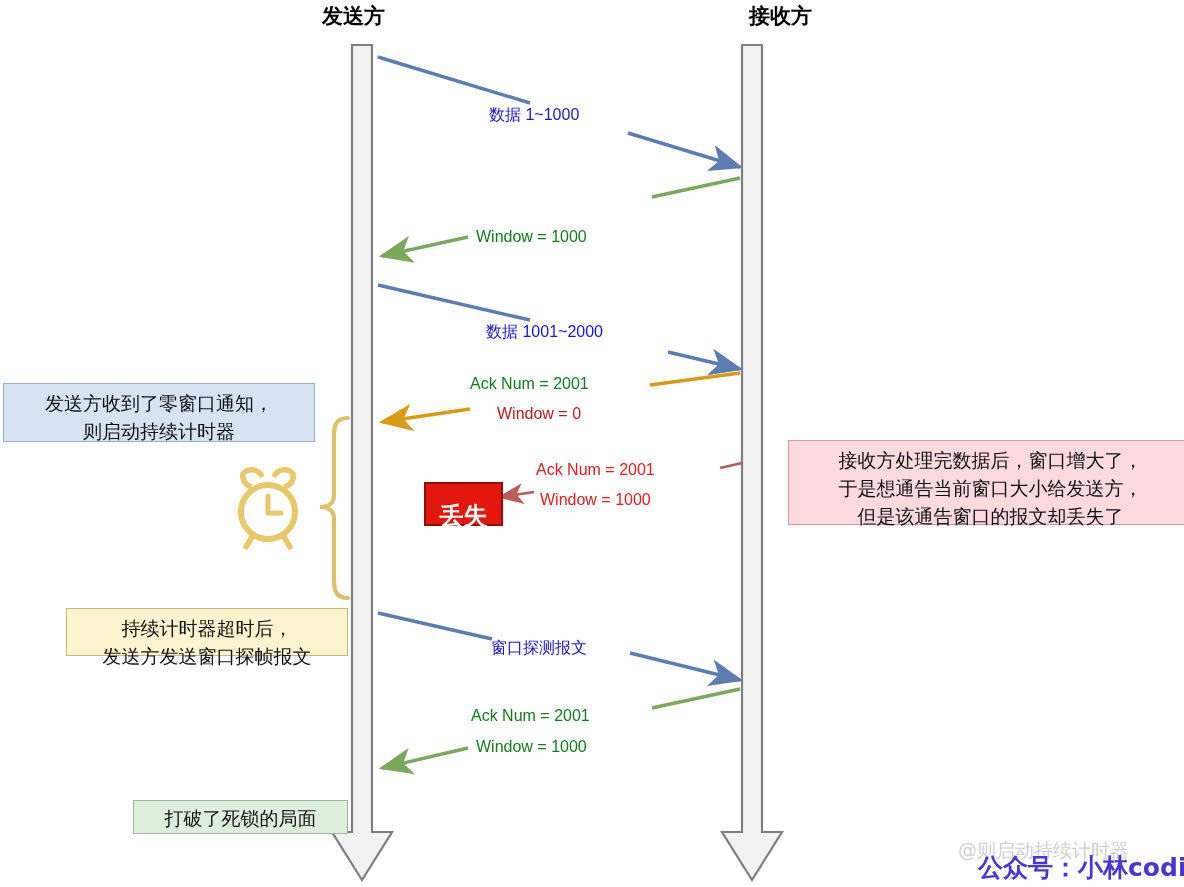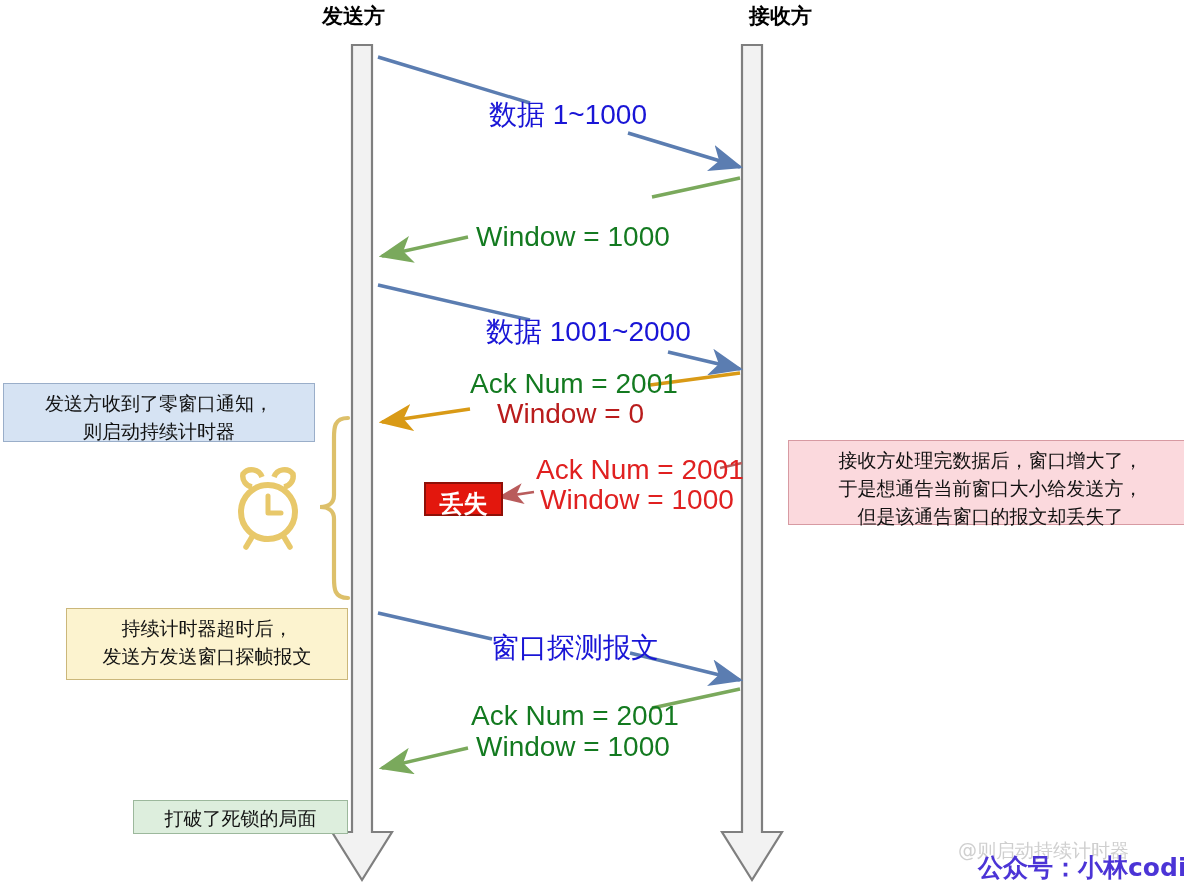--- a/index.html
+++ b/index.html
@@ -27,21 +27,21 @@
     position: absolute;
     font-size: 21px;
     font-weight: bold;
     color: #000000;
     white-space: nowrap;
     letter-spacing: 0px;
   }
   .msg-label {
     position: absolute;
     white-space: nowrap;
-    font-size: 28px;
+    font-size: 16px;
     line-height: 30px;
     text-align: center;
   }
   .blue-label { color: #1915d6; }
   .green-label { color: #137a20; }
   .orange-label { color: #b91c1c; }
   .red-label { color: #e02020; }
 
   .note {
     position: absolute;
@@ -74,21 +74,21 @@
     position: absolute;
     box-sizing: border-box;
     background: #e3170d;
     border: 2px solid #8f1008;
     color: #ffffff;
     font-family: "DejaVu Sans", "Liberation Sans", sans-serif;
     font-size: 24px;
     font-weight: bold;
     text-align: center;
     line-height: 1;
-    padding: 8px 10px;
+    padding: 20px 10px;
     white-space: nowrap;
   }
   .watermark {
     position: absolute;
     white-space: nowrap;
     font-family: "DejaVu Sans", "Liberation Sans", sans-serif;
   }
   .wm-gray {
     font-size: 19px;
     color: #cfcfcf;
@@ -200,21 +200,21 @@
 
   <div class="lost-box" style="left:424px; top:482px; width:79px; height:34px;">丢失</div>
 
   <div class="note note-blue" style="left:3px; top:383px; width:312px; height:59px;">发送方收到了零窗口通知，
 则启动持续计时器</div>
 
   <div class="note note-pink" style="left:776px; top:440px; width:405px; height:85px;margin-left:12px;">接收方处理完数据后，窗口增大了，
 于是想通告当前窗口大小给发送方，
 但是该通告窗口的报文却丢失了</div>
 
-  <div class="note note-yellow" style="left:66px; top:608px; width:282px; height:72px;">持续计时器超时后，
+  <div class="note note-yellow" style="left:66px; top:608px; width:282px; height:48px;">持续计时器超时后，
 发送方发送窗口探帧报文</div>
 
   <div class="note note-green" style="left:133px; top:766px; width:215px; height:34px; line-height:24px;margin-top:34px;">打破了死锁的局面</div>
 
   <div class="watermark wm-gray" style="left:958px; top:838px;">@则启动持续计时器</div>
   <div class="watermark wm-brand" style="left:978px; top:851px;">公众号：小林coding</div>
 
 </div>
 
 </body></html>

